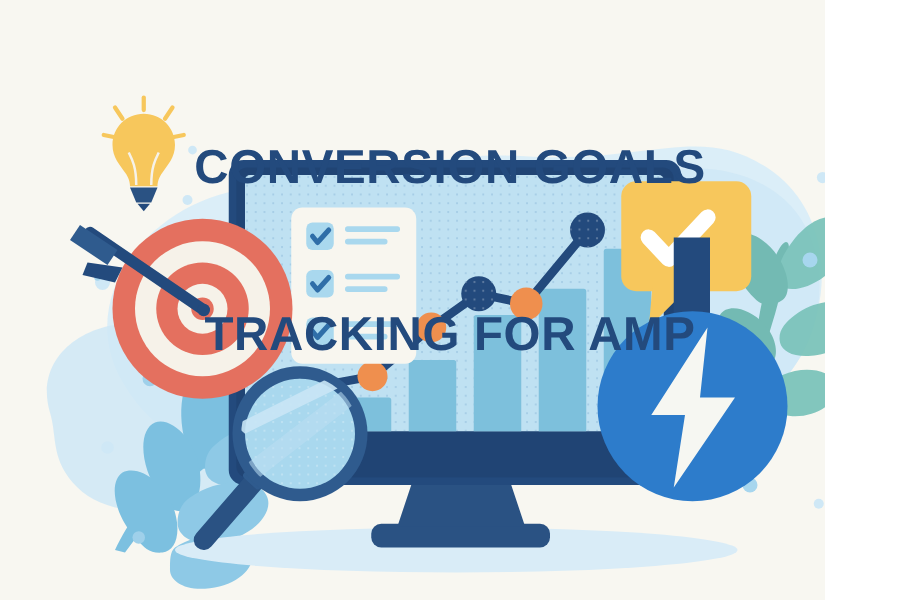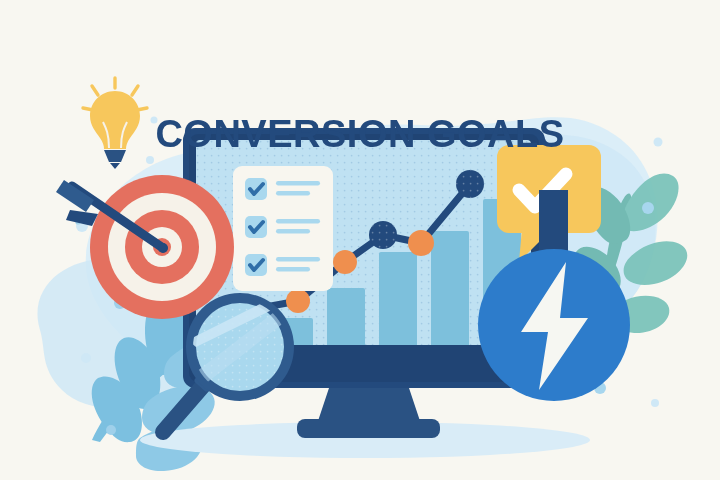--- a/index.html
+++ b/index.html
@@ -3,21 +3,21 @@
 <meta charset="utf-8">
 <title>Conversion Goals Tracking for AMP</title>
 <style>
   html, body {
     margin: 0;
     padding: 0;
     background: #ffffff;
   }
   #stage {
     position: relative;
-    width: 720px;
+    width: 660px;
     height: 480px;
     overflow: hidden;
     background: #f8f7f1;
     font-family: "Liberation Sans", sans-serif;
   }
   #art {
     position: absolute;
     inset: 0;
     width: 720px;
     height: 480px;
@@ -237,15 +237,16 @@
           <path d="M196 347 L286 303 L286 291 L188 340 Z" fill="#c9e6f5" opacity="0.9"></path>
           <path d="M196 391 L290 318 L290 300 L192 375 Z" fill="#bbdff2" opacity="0.55"></path>
         </g>
       </g>
 
     </g>
   </svg>
 
   <div class="hero-title">
     <span class="title-line">CONVERSION GOALS</span>
+    <span class="title-line">TRACKING FOR AMP</span>
   </div>
 
 </div>
 
 </body></html>

